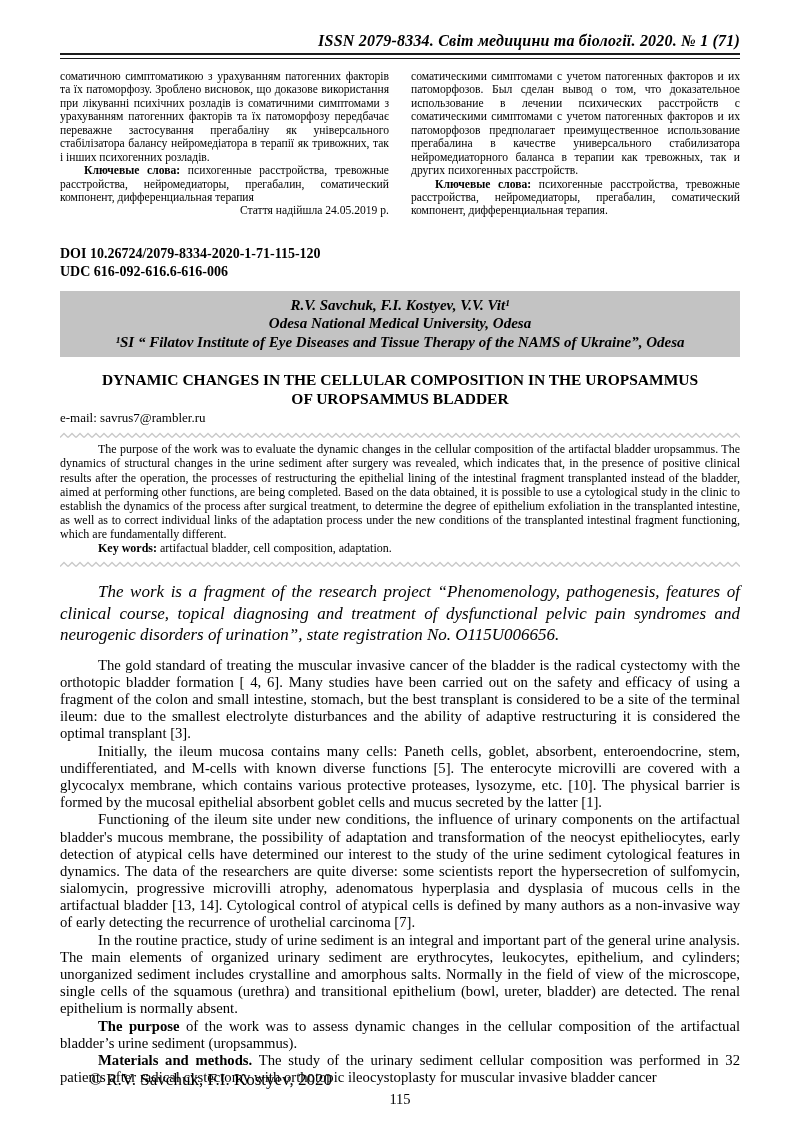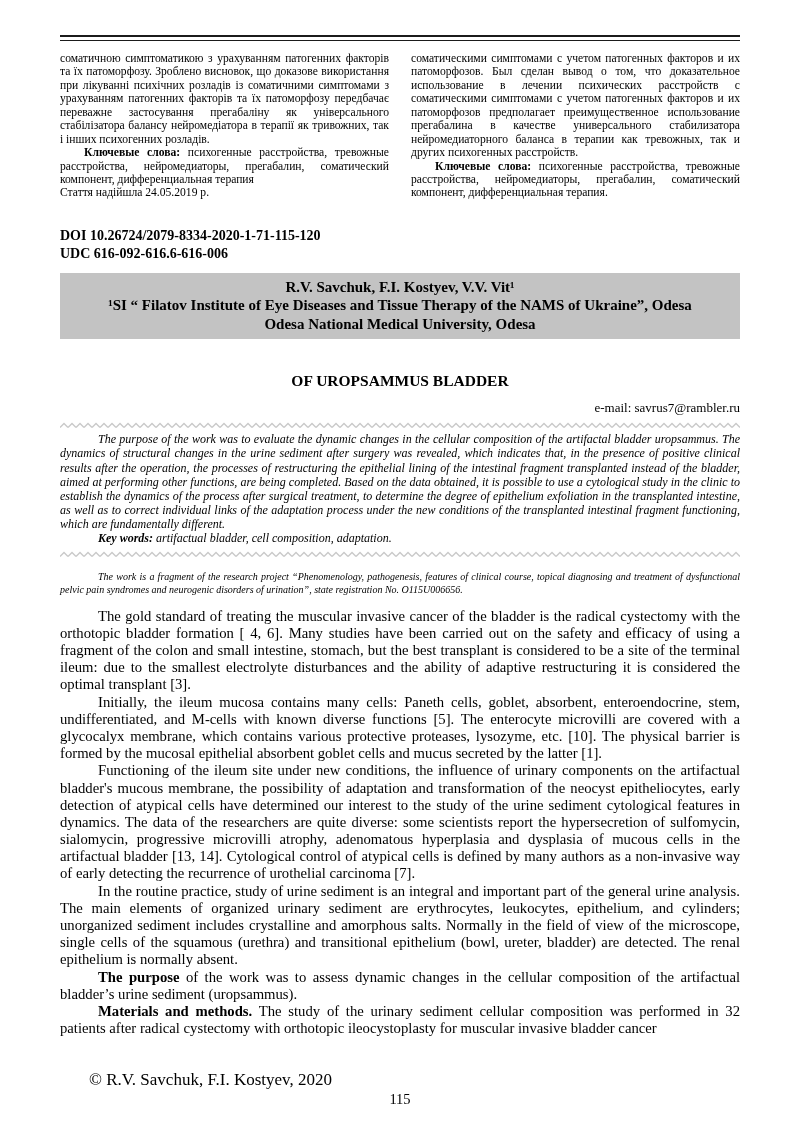--- a/index.html
+++ b/index.html
@@ -7,51 +7,52 @@
   .page{position:relative;width:800px;height:1132px;background:#fff;overflow:hidden;}
   .content{padding:32px 60px 0 60px;}
 
   .issn{ text-align:right;font-weight:bold;font-style:italic;font-size:16px;letter-spacing:.2px;}
   .double-rule{margin-top:3px;height:3px;border-top:2.6px solid #1b1b1b;border-bottom:1.6px solid #1b1b1b;}
 
   .columns{display:flex;gap:22px;margin-top:11px;}
   .col{flex:1;font-size:11.6px;line-height:1.16;text-align:justify;}
   .col p{margin:0;}
   .col .kw{text-indent:24px;}
-  .col .align-r{text-indent:0;}
+  .col .align-r{text-align:right;text-indent:0;}
 
   .doi-block{margin-top:27px;font-weight:bold;font-size:14px;line-height:1.32;}
 
   .authors-box{margin-top:9px;background:#c3c3c3;text-align:center;font-weight:bold;
-               font-size:15px;line-height:1.24;padding:5px 6px;}
+               font-size:15px;line-height:1.24;padding:5px 6px;font-style:italic;}
 
   .title{margin-top:13px;text-align:center;font-weight:bold;font-size:15.5px;line-height:1.28;}
-  .email{text-align:right;font-size:13px;margin-top:9px;}
+  .email{text-align:left;font-size:13px;margin-top:1px;}
 
   .zigzag{display:block;margin-top:6px;}
 
   .abstract{margin-top:3px;font-size:12px;line-height:1.18;text-align:justify;}
-  .abstract p{margin:0;font-style:italic;}
+  .abstract p{margin:0;}
   .ind{text-indent:38px;}
 
-  .fragment{margin:13px 0 0 0;font-style:italic;font-size:10px;line-height:1.26;text-align:justify;text-indent:38px;}
+  .fragment{margin:13px 0 0 0;font-style:italic;font-size:17px;line-height:1.26;text-align:justify;text-indent:38px;}
 
   .body-text{margin-top:11px;font-size:14.7px;line-height:1.17;text-align:justify;}
   .body-text p{margin:0;text-indent:38px;}
 
   .footer{position:absolute;left:60px;bottom:24px;width:680px;}
   .footer-copy{font-size:17px;margin-left:29px;}
   .footer-page{text-align:center;font-size:14.5px;margin-top:1px;}
 </style>
 </head>
 <body>
 
 <div class="page">
   <div class="content">
 
+    <div class="issn">ISSN 2079-8334. Світ медицини та біології. 2020. № 1 (71)</div>
     <div class="double-rule"></div>
 
     <div class="columns">
       <div class="col">
         <p>соматичною симптоматикою з урахуванням патогенних факторів та їх патоморфозу. Зроблено висновок, що доказове використання при лікуванні психічних розладів із соматичними симптомами з урахуванням патогенних факторів та їх патоморфозу передбачає переважне застосування прегабаліну як універсального стабілізатора балансу нейромедіатора в терапії як тривожних, так і інших психогенних розладів.</p>
         <p class="kw"><b>Ключевые слова:</b> <span>психогенные расстройства, тревожные расстройства, нейромедиаторы, прегабалин, соматический компонент, дифференциальная терапия</span></p>
         <p class="align-r">Стаття надійшла 24.05.2019 р.</p>
       </div>
       <div class="col">
         <p>соматическими симптомами с учетом патогенных факторов и их патоморфозов. Был сделан вывод о том, что доказательное использование в лечении психических расстройств с соматическими симптомами с учетом патогенных факторов и их патоморфозов предполагает преимущественное использование прегабалина в качестве универсального стабилизатора нейромедиаторного баланса в терапии как тревожных, так и других психогенных расстройств.</p>
@@ -59,26 +60,26 @@
       </div>
     </div>
 
     <div class="doi-block">
       <div>DOI 10.26724/2079-8334-2020-1-71-115-120</div>
       <div>UDC 616-092-616.6-616-006</div>
     </div>
 
     <div class="authors-box">
       <div>R.V. Savchuk, F.I. Kostyev, V.V. Vit¹</div>
+      <div>Odesa National Medical University, Odesa</div>
       <div>¹SI “ Filatov Institute of Eye Diseases and Tissue Therapy of the NAMS of Ukraine”, Odesa</div>
-      <div>Odesa National Medical University, Odesa</div>
     </div>
 
     <div class="title">
-      <br>
+      <span>DYNAMIC CHANGES IN THE CELLULAR COMPOSITION IN THE UROPSAMMUS</span><br>
       <span>OF UROPSAMMUS BLADDER</span>
     </div>
 
     <div class="email">e-mail: savrus7@rambler.ru</div>
 
     <svg class="zigzag" width="680" height="7">
       <defs>
         <pattern id="zz1" width="8" height="7" patternUnits="userSpaceOnUse">
           <path d="M0 5.5 L4 1.5 L8 5.5" fill="none" stroke="#c9c9c9" stroke-width="1.4"></path>
         </pattern>

